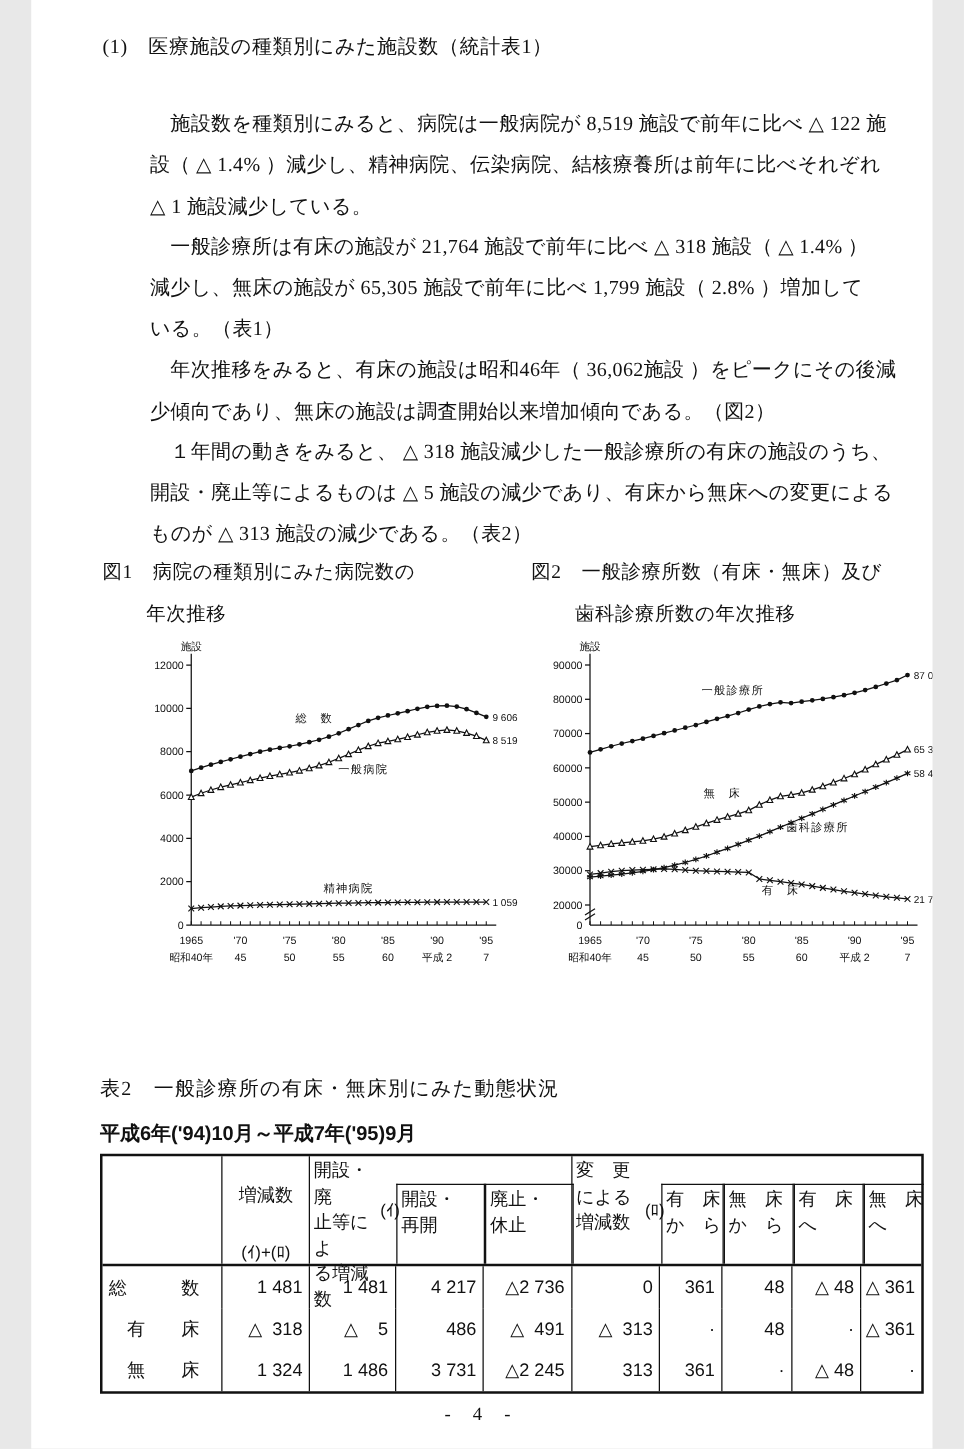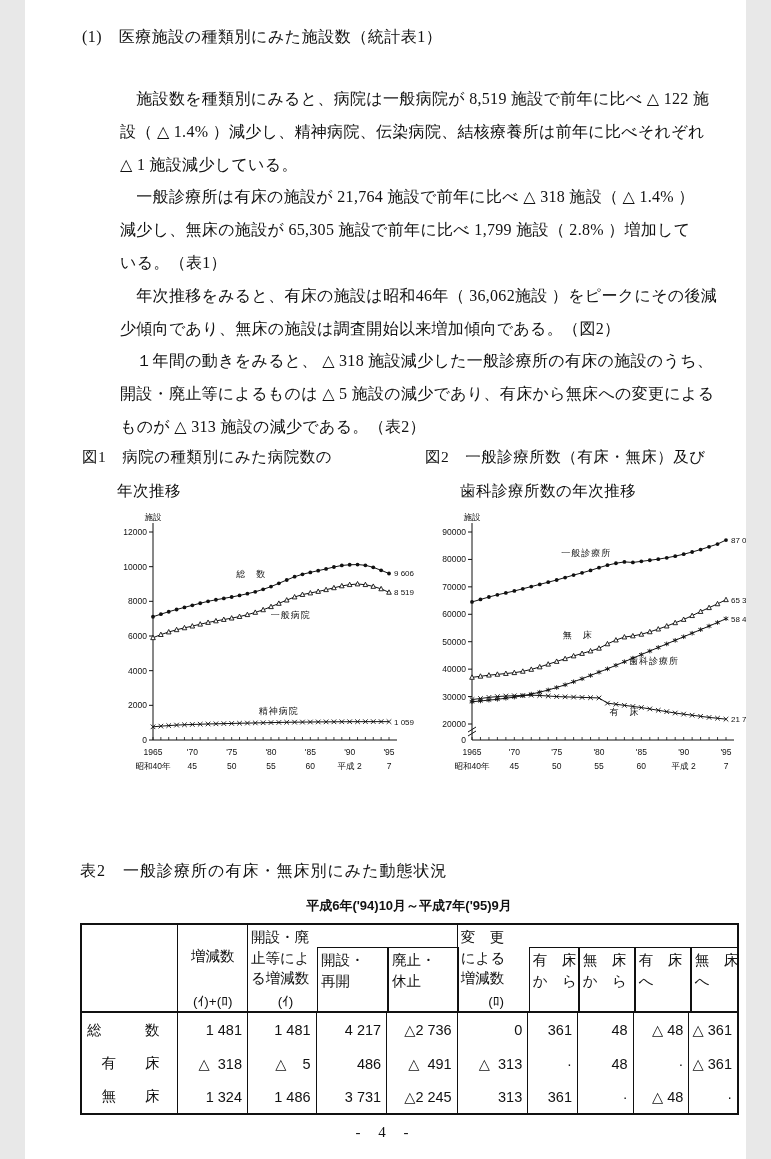--- a/index.html
+++ b/index.html
@@ -9,38 +9,38 @@
     margin:0 auto; overflow:hidden;
   }
   .abs{position:absolute;}
   .heading{left:57px; top:27px; font-size:16px; letter-spacing:.5px; white-space:pre;}
   .bodytext{left:95px; top:89px; width:640px; font-size:16px;}
   .bodytext .bline{height:32.8px; white-space:pre; letter-spacing:.3px;}
   .figcap{font-size:15.5px; white-space:pre; letter-spacing:.5px;}
   .note{left:62px; top:792px; font-family:"Liberation Sans","DejaVu Sans",sans-serif;
         font-size:13px; white-space:pre; letter-spacing:.2px;}
   .t2title{left:55px; top:861px; width:660px; font-size:16px; letter-spacing:1px;}
-  .t2period{left:55px; top:897px; width:658px; text-align:center;
-        font-family:"Liberation Sans","DejaVu Sans",sans-serif; font-size:13px; font-weight:bold;}
+  .t2period{left:55px; top:897px; width:658px; text-align:left;
+        font-family:"Liberation Sans","DejaVu Sans",sans-serif; font-size:16px; font-weight:bold;}
   .footer{left:0; top:1124px; width:100%; text-align:center; font-size:15px; letter-spacing:7px;}
 
   
   .t2{left:55px; top:923px; width:659px; border:2px solid #111; box-sizing:border-box;
       font-family:"Liberation Sans","DejaVu Sans",sans-serif; font-size:14.5px; background:#fff;}
   .t2hdr{display:flex; height:88px; border-bottom:2px solid #111; box-sizing:border-box;}
   .hc{box-sizing:border-box; border-right:1px solid #111; position:relative;}
   .hc:last-child{border-right:none;}
   .hc.c1{width:97px;}
   .hc.c2{width:70px; display:flex; flex-direction:column; align-items:center; justify-content:space-between;}
   .hc.c2 .hc-main{margin-top:22px;}
   .hc.c2 .hc-sub{margin-bottom:2px; font-size:13.5px;}
   .hc.g1{width:211px;}
   .hc.g2{width:281px;}
   .grp-text{position:absolute; left:0; top:0; bottom:0; padding:2px 2px 0 3px;
-      display:flex; flex-direction:column; justify-content:space-between; align-items:flex-start;}
+      display:flex; flex-direction:row; justify-content:space-between; align-items:flex-start;}
   .g1 .grp-text{width:69px;}
   .g2 .grp-text{width:71px;}
   .grp-main{white-space:pre-line; line-height:20.5px;}
   .grp-sub{align-self:center; margin-bottom:2px; font-size:13.5px;}
   .subbox{position:absolute; top:22px; bottom:0; box-sizing:border-box;
       border:1px solid #111; border-bottom:none; padding:2px 0 0 3px;
       white-space:pre-line; line-height:21px;}
   .g1 .sb1{left:69px; width:71px;}
   .g1 .sb2{left:140px; width:71px;}
   .g2 .sb1{left:71px; width:50px;}

